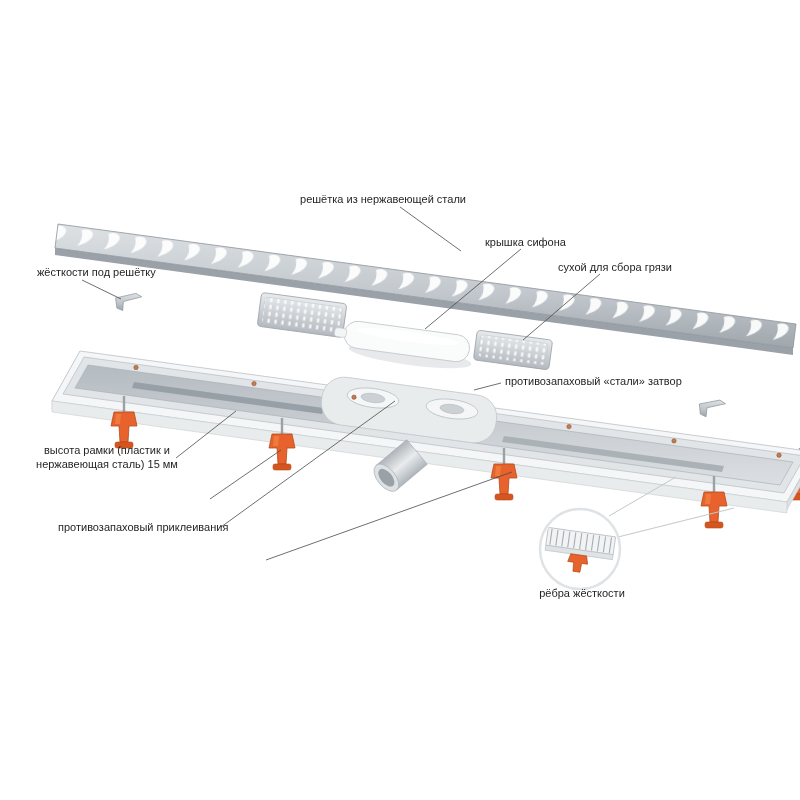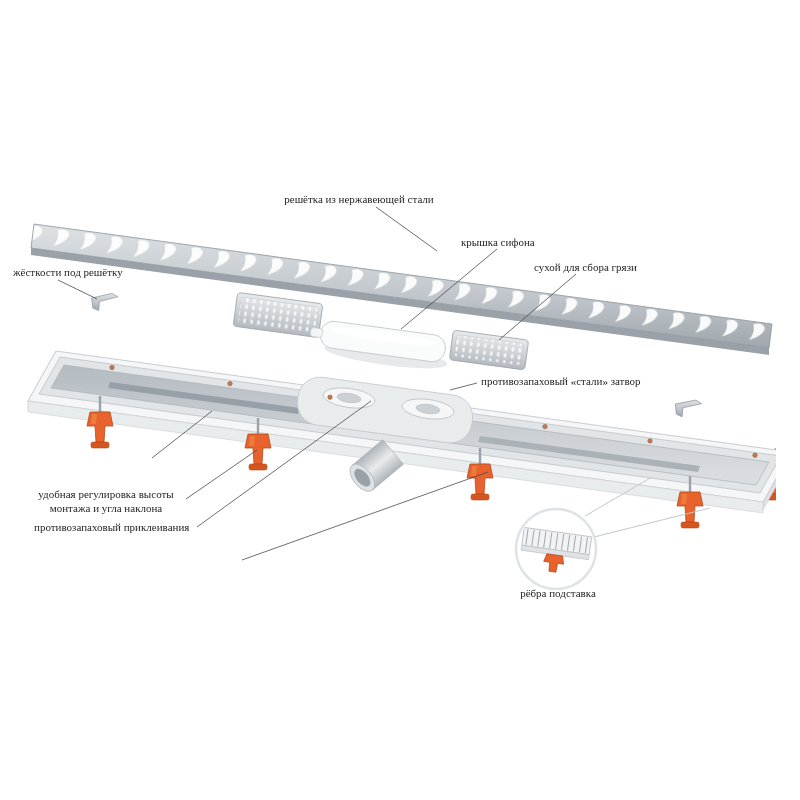--- a/index.html
+++ b/index.html
@@ -1,18 +1,18 @@
 <!DOCTYPE html>
 <html><head>
 <meta charset="utf-8">
 <style>
   html,body{margin:0;padding:0;background:#ffffff;}
   .stage{
     position:relative;width:776px;height:800px;background:#ffffff;
-    font-family:Liberation Serif, serif;overflow:hidden;
+    font-family:Liberation Sans, sans-serif;overflow:hidden;margin-left:24px;
   }
   .stage svg{position:absolute;left:0;top:0;}
   .label{
     position:absolute;font-size:11px;line-height:1.3;color:#1f1f1f;
     white-space:pre-line;
   }
   .center{text-align:center;}
 </style>
 </head>
 <body>
@@ -171,22 +171,22 @@
   <div class="label center" style="left:268px;top:192px;width:182px;">решётка из нержавеющей стали</div>
 
   <div class="label" style="left:461px;top:235px;">крышка сифона</div>
 
   <div class="label" style="left:534px;top:260px;">сухой для сбора грязи</div>
 
   <div class="label" style="left:13px;top:265px;">жёсткости под решётку</div>
 
   <div class="label" style="left:481px;top:374px;">противозапаховый «стали» затвор</div>
 
+  <div class="label center" style="left:8px;top:443px;width:150px;">высота рамки (пластик и
+нержавеющая сталь) 15 мм</div>
 
-  <div class="label center" style="left:26px;top:487px;width:160px;">удобная регулировка высоты
-монтажа и угла наклона</div>
 
   <div class="label" style="left:34px;top:520px;">противозапаховый приклеивания</div>
 
 
-  <div class="label center" style="left:506px;top:586px;width:104px;">рёбра подставка</div>
+  <div class="label center" style="left:506px;top:586px;width:104px;">рёбра жёсткости</div>
 
 </div>
 
 </body></html>

